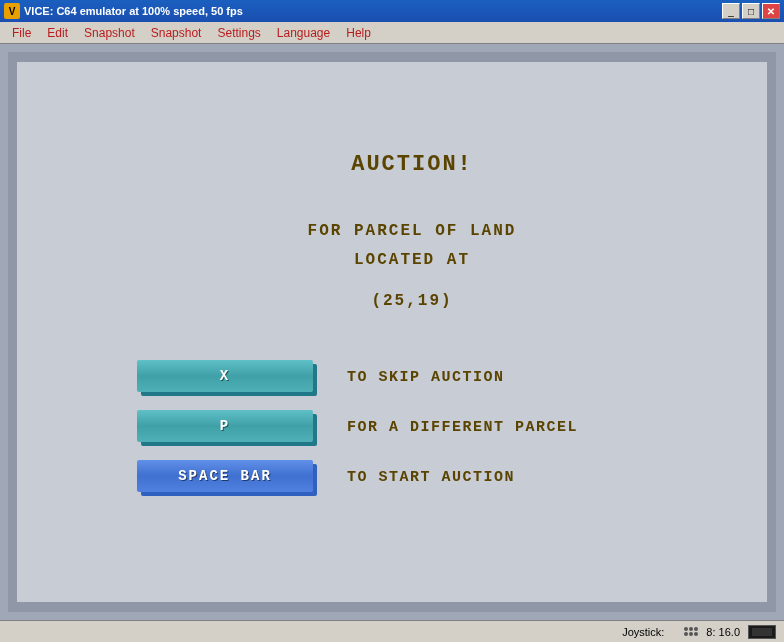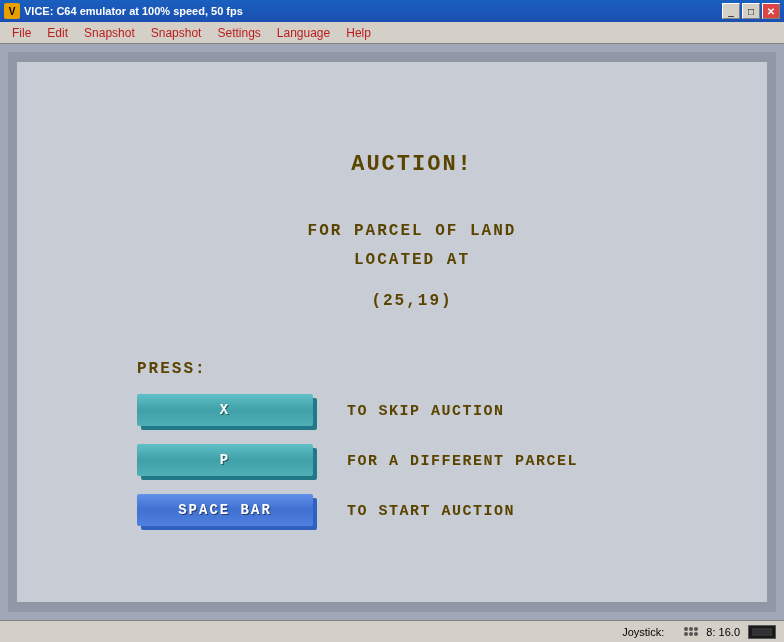--- a/index.html
+++ b/index.html
@@ -319,21 +319,20 @@
         <div class="c64-text auction-title">AUCTION!</div>
 
         <div class="c64-text parcel-info">
           <div>FOR PARCEL OF LAND</div>
           <div>LOCATED AT</div>
         </div>
 
         <div class="c64-text coords">(25,19)</div>
 
         <div class="press-section">
-          <div class="c64-text press-label">PRESS:</div>
 
           <div class="key-row">
             <div class="key-button">
               <div class="key-shadow key-face-shadow teal-shadow"></div>
               <div class="key-face teal">
                 <span class="key-label">X</span>
               </div>
             </div>
             <div class="c64-text key-desc">TO SKIP AUCTION</div>
           </div>

